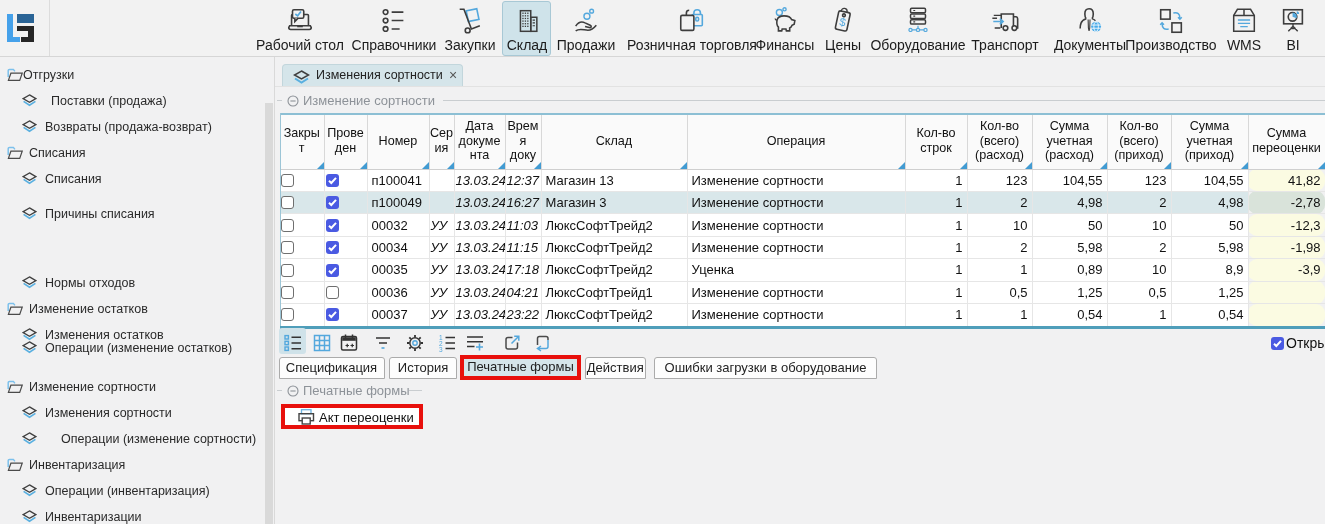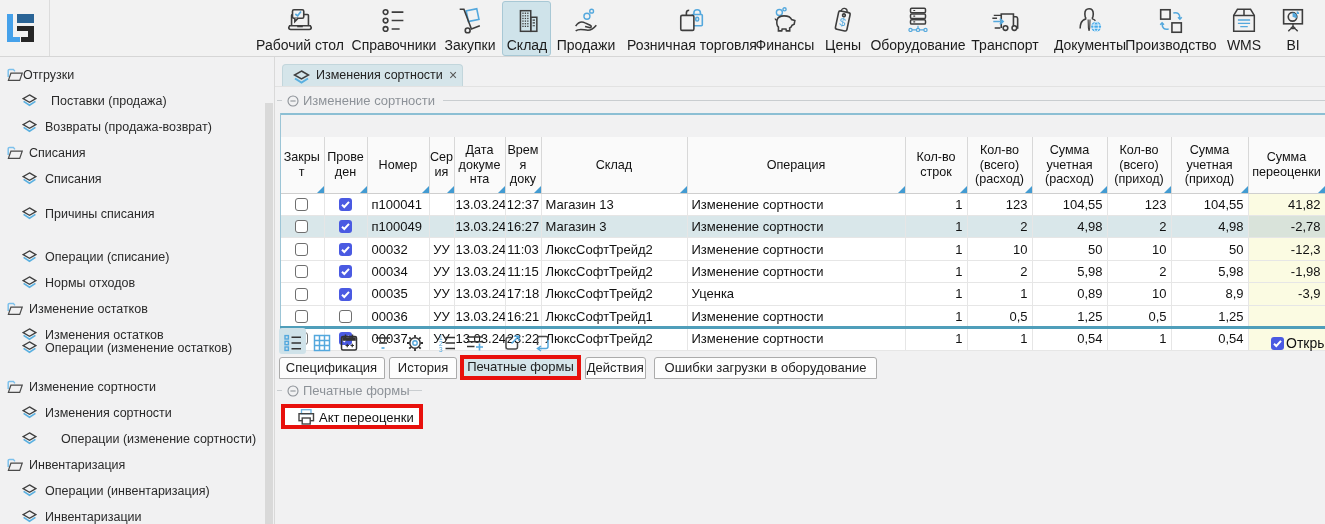--- a/index.html
+++ b/index.html
@@ -23,28 +23,28 @@
 
 
 #mtab { position:absolute; left:282px; top:64px; width:181px; height:22px; background:#d5e5ea; border:1px solid #c2d6dc; border-bottom:none; border-radius:4px 4px 0 0; font-size:12.5px; color:#222; white-space:nowrap; }
 #mtabline { position:absolute; left:275px; top:86px; width:1050px; height:1px; background:#e2e2e2; }
 
 
 .ghdr { position:absolute; font-size:13px; color:#8d9298; white-space:nowrap; }
 .gline { position:absolute; height:1px; background:#c9cdd0; }
 
 
-#tbl { position:absolute; left:280px; top:113px; width:1045px; border-collapse:collapse; table-layout:fixed; font-size:13px; color:#111;margin-top:24px; }
+#tbl { position:absolute; left:280px; top:113px; width:1045px; border-collapse:collapse; table-layout:fixed; font-size:13px; color:#111; }
 #tbl th { font-weight:normal; font-size:12.6px; line-height:14.5px; background:#fafafa; border-right:1px solid #d8d8d8; border-bottom:1px solid #cfcfcf; height:56px; vertical-align:middle; text-align:center; position:relative; padding:0; }
 #tbl th:after { content:""; position:absolute; right:0; bottom:0; width:0; height:0; border-style:solid; border-width:0 0 7px 7px; border-color:transparent transparent #429bd2 transparent; }
 #tbl td { background:#fff; border-right:1px solid #e6e6e6; border-bottom:1px solid #e6e6e6; height:22.45px; padding:0 4px; overflow:hidden; white-space:nowrap; }
 #tbl tr.sel td { background:#d9e7ea; }
-#tbl td.yel { background:#fbfbe2; }
+#tbl td.yel { background:#fbfbe2;border-radius:9px; }
 #tbl tr.sel td.yel { background:#d9e3da; }
-#tbl td.c { text-align:center; padding:0 1px; }
+#tbl td.c { padding:0 1px;font-style:italic; }
 #tbl td.r { text-align:right; }
 #tblTop { position:absolute; left:280px; top:113px; width:1045px; height:2px; background:#8cbfd4; }
 #tblLeft { position:absolute; left:280px; top:113px; width:1px; height:216px; background:#9cc5d6; }
 #tblBot { position:absolute; left:280px; top:326px; width:1045px; height:3px; background:#4f9eba; }
 .cb { display:inline-block; width:13px; height:13px; border-radius:3px; vertical-align:middle; position:relative; top:-1px; }
 .cb.off { background:#fff; border:1.4px solid #6f6f6f; }
 .cb.on { background:#4a5ae2; }
 
 
 .ticon { position:absolute; top:333px; }
@@ -259,24 +259,20 @@
         <path d="M1.4 12.4 L3.9 5.2 H15.2 L12.7 12.4 Z" stroke="#4a4a4a" stroke-width="1.2"></path>
       </svg><span style="margin-left:6px">Списания</span></div>
 <div class="trow" style="left:22px;top:109px"><svg width="15" height="13" viewBox="0 0 15 13" fill="none">
         <path d="M7.5 0.9 L13.9 4.6 L7.5 8.3 L1.1 4.6 Z" stroke="#3f3f3f" stroke-width="1.3"></path>
         <path d="M1.6 7.4 L7.5 11.2 L13.4 7.4" stroke="#5ab0e0" stroke-width="1.7"></path>
       </svg><span style="margin-left:8px">Списания</span></div>
 <div class="trow" style="left:22px;top:144px"><svg width="15" height="13" viewBox="0 0 15 13" fill="none">
         <path d="M7.5 0.9 L13.9 4.6 L7.5 8.3 L1.1 4.6 Z" stroke="#3f3f3f" stroke-width="1.3"></path>
         <path d="M1.6 7.4 L7.5 11.2 L13.4 7.4" stroke="#5ab0e0" stroke-width="1.7"></path>
       </svg><span style="margin-left:8px">Причины списания</span></div>
-<div class="trow" style="left:22px;top:187px"><svg width="15" height="13" viewBox="0 0 15 13" fill="none">
-        <path d="M7.5 0.9 L13.9 4.6 L7.5 8.3 L1.1 4.6 Z" stroke="#3f3f3f" stroke-width="1.3"></path>
-        <path d="M1.6 7.4 L7.5 11.2 L13.4 7.4" stroke="#5ab0e0" stroke-width="1.7"></path>
-      </svg><span style="margin-left:8px">Операции (списание)</span></div>
 <div class="trow" style="left:22px;top:213px"><svg width="15" height="13" viewBox="0 0 15 13" fill="none">
         <path d="M7.5 0.9 L13.9 4.6 L7.5 8.3 L1.1 4.6 Z" stroke="#3f3f3f" stroke-width="1.3"></path>
         <path d="M1.6 7.4 L7.5 11.2 L13.4 7.4" stroke="#5ab0e0" stroke-width="1.7"></path>
       </svg><span style="margin-left:8px">Нормы отходов</span></div>
 <div class="trow" style="left:7px;top:239px"><svg width="16" height="14" viewBox="0 0 16 14" fill="none">
         <path d="M1.2 9 V2.6 Q1.2 1.4 2.4 1.4 H6.4 L7.9 3.4" stroke="#7cc0ec" stroke-width="1.5"></path>
         <path d="M1.4 12.4 L3.9 5.2 H15.2 L12.7 12.4 Z" stroke="#4a4a4a" stroke-width="1.2"></path>
       </svg><span style="margin-left:6px">Изменение остатков</span></div>
 <div class="trow" style="left:22px;top:265px"><svg width="15" height="13" viewBox="0 0 15 13" fill="none">
         <path d="M7.5 0.9 L13.9 4.6 L7.5 8.3 L1.1 4.6 Z" stroke="#3f3f3f" stroke-width="1.3"></path>
@@ -452,21 +448,21 @@
         <td class="r">10</td>
         <td class="r">8,9</td>
         <td class="r yel">-3,9</td>
       </tr>
 <tr>
         <td class="c"><span class="cb off"></span></td>
         <td class="c"><span class="cb off"></span></td>
         <td>00036</td>
         <td class="c">УУ</td>
         <td class="c">13.03.24</td>
-        <td class="c">16:21</td>
+        <td class="c">04:21</td>
         <td>ЛюксСофтТрейд1</td>
         <td>Изменение сортности</td>
         <td class="r">1</td>
         <td class="r">0,5</td>
         <td class="r">1,25</td>
         <td class="r">0,5</td>
         <td class="r">1,25</td>
         <td class="r yel"></td>
       </tr>
 <tr>

